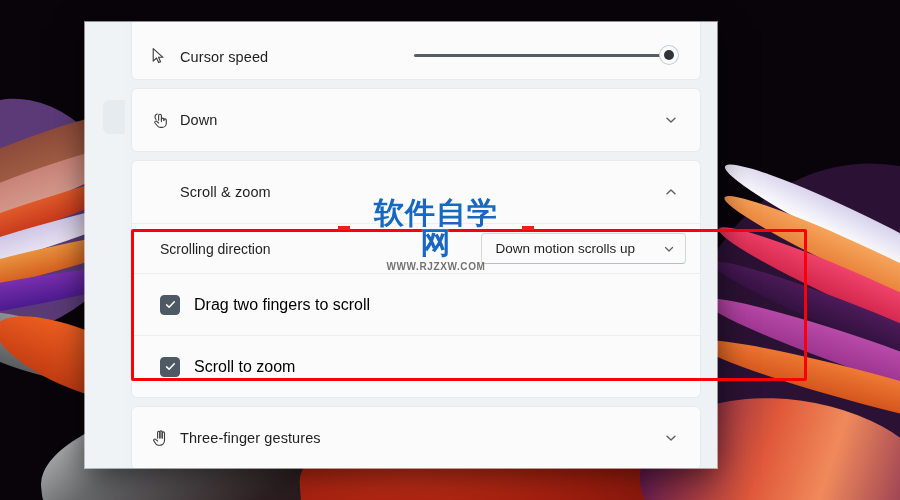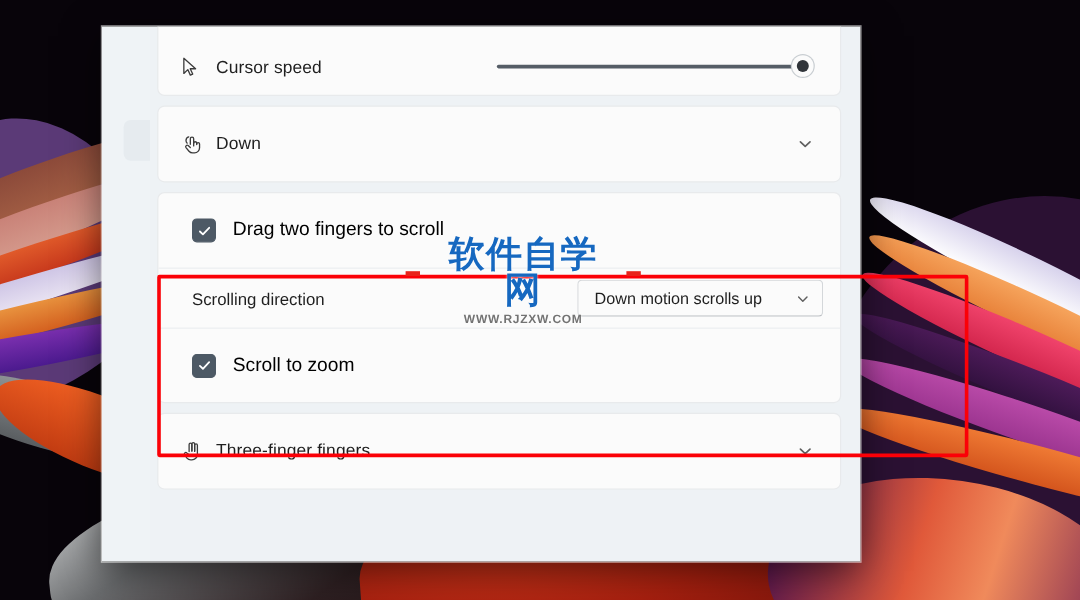--- a/index.html
+++ b/index.html
@@ -145,21 +145,21 @@
     border-radius: 50%;
   }
 
   
   #settings-window {
     position: absolute;
     left: 85px;
     top: 22px;
     width: 632px;
     height: 446px;
-    background: #737373;
+    background: #14b8a6;
     box-shadow: 0 0 0 1px rgba(255,255,255,0.55), 0 8px 30px rgba(0,0,0,0.55);
     overflow: hidden;
     display: flex;
   }
   
   #nav-rail {
     width: 40px;
     background: #eff3f6;
     flex: 0 0 40px;
     position: relative;
@@ -416,28 +416,29 @@
         <span class="spacer"></span>
         <span class="chev">
           <svg width="14" height="14" viewBox="0 0 14 14" fill="none" stroke="#5f5f5f" stroke-width="1.4" stroke-linecap="round" stroke-linejoin="round">
             <path d="M3 5.2 L7 9 L11 5.2"></path>
           </svg>
         </span>
       </div>
     </div>
 
     <div class="card">
-
-      <div class="row cbrow">
-        <span class="checkbox">
-          <svg width="13" height="13" viewBox="0 0 13 13" fill="none" stroke="#ffffff" stroke-width="1.5" stroke-linecap="round" stroke-linejoin="round">
-            <path d="M2.6 6.9 L5.1 9.3 L10.3 3.8"></path>
-          </svg>
-        </span>
-        <span class="sub-label">Drag two fingers to scroll</span>
+      <div class="row">
+        <span class="glyph"></span>
+        <span class="row-label">Scroll &amp; zoom</span>
+        <span class="spacer"></span>
+        <span class="chev">
+          <svg width="14" height="14" viewBox="0 0 14 14" fill="none" stroke="#5f5f5f" stroke-width="1.4" stroke-linecap="round" stroke-linejoin="round">
+            <path d="M3 8.8 L7 5 L11 8.8"></path>
+          </svg>
+        </span>
       </div>
 
       <div class="row subrow">
         <span class="sub-label" style="padding-left:0">Scrolling direction</span>
         <span class="spacer"></span>
         <span class="combo">
           <span>Down motion scrolls up</span>
           <span class="spacer"></span>
           <span class="caret">
             <svg width="12" height="12" viewBox="0 0 12 12" fill="none" stroke="#5f5f5f" stroke-width="1.2" stroke-linecap="round" stroke-linejoin="round">
@@ -446,37 +447,46 @@
           </span>
         </span>
       </div>
 
       <div class="row cbrow">
         <span class="checkbox">
           <svg width="13" height="13" viewBox="0 0 13 13" fill="none" stroke="#ffffff" stroke-width="1.5" stroke-linecap="round" stroke-linejoin="round">
             <path d="M2.6 6.9 L5.1 9.3 L10.3 3.8"></path>
           </svg>
         </span>
+        <span class="sub-label">Drag two fingers to scroll</span>
+      </div>
+
+      <div class="row cbrow">
+        <span class="checkbox">
+          <svg width="13" height="13" viewBox="0 0 13 13" fill="none" stroke="#ffffff" stroke-width="1.5" stroke-linecap="round" stroke-linejoin="round">
+            <path d="M2.6 6.9 L5.1 9.3 L10.3 3.8"></path>
+          </svg>
+        </span>
         <span class="sub-label">Scroll to zoom</span>
       </div>
     </div>
 
     <div class="card">
       <div class="row">
         <span class="glyph">
           <svg width="20" height="20" viewBox="0 0 20 20" fill="none" stroke="#3c3c3c" stroke-width="1.1" stroke-linecap="round" stroke-linejoin="round">
             <path d="M7.6 10.3 V4.4 a1.15 1.15 0 0 1 2.3 0 V9.9"></path>
             <path d="M9.9 9.9 V4.0 a1.15 1.15 0 0 1 2.3 0 V10.1"></path>
             <path d="M12.2 10.1 V5.0 a1.15 1.15 0 0 1 2.3 0 V12.6
                      a4.6 4.6 0 0 1 -4.6 4.6 h-1.0
                      a4.2 4.2 0 0 1 -3.1 -1.4 L4.0 13.1
                      a1.2 1.2 0 0 1 1.7 -1.7 L7.6 13.0"></path>
           </svg>
         </span>
-        <span class="row-label">Three-finger fingers</span>
+        <span class="row-label">Three-finger gestures</span>
         <span class="spacer"></span>
         <span class="chev">
           <svg width="14" height="14" viewBox="0 0 14 14" fill="none" stroke="#5f5f5f" stroke-width="1.4" stroke-linecap="round" stroke-linejoin="round">
             <path d="M3 5.2 L7 9 L11 5.2"></path>
           </svg>
         </span>
       </div>
     </div>
 
   </div>

